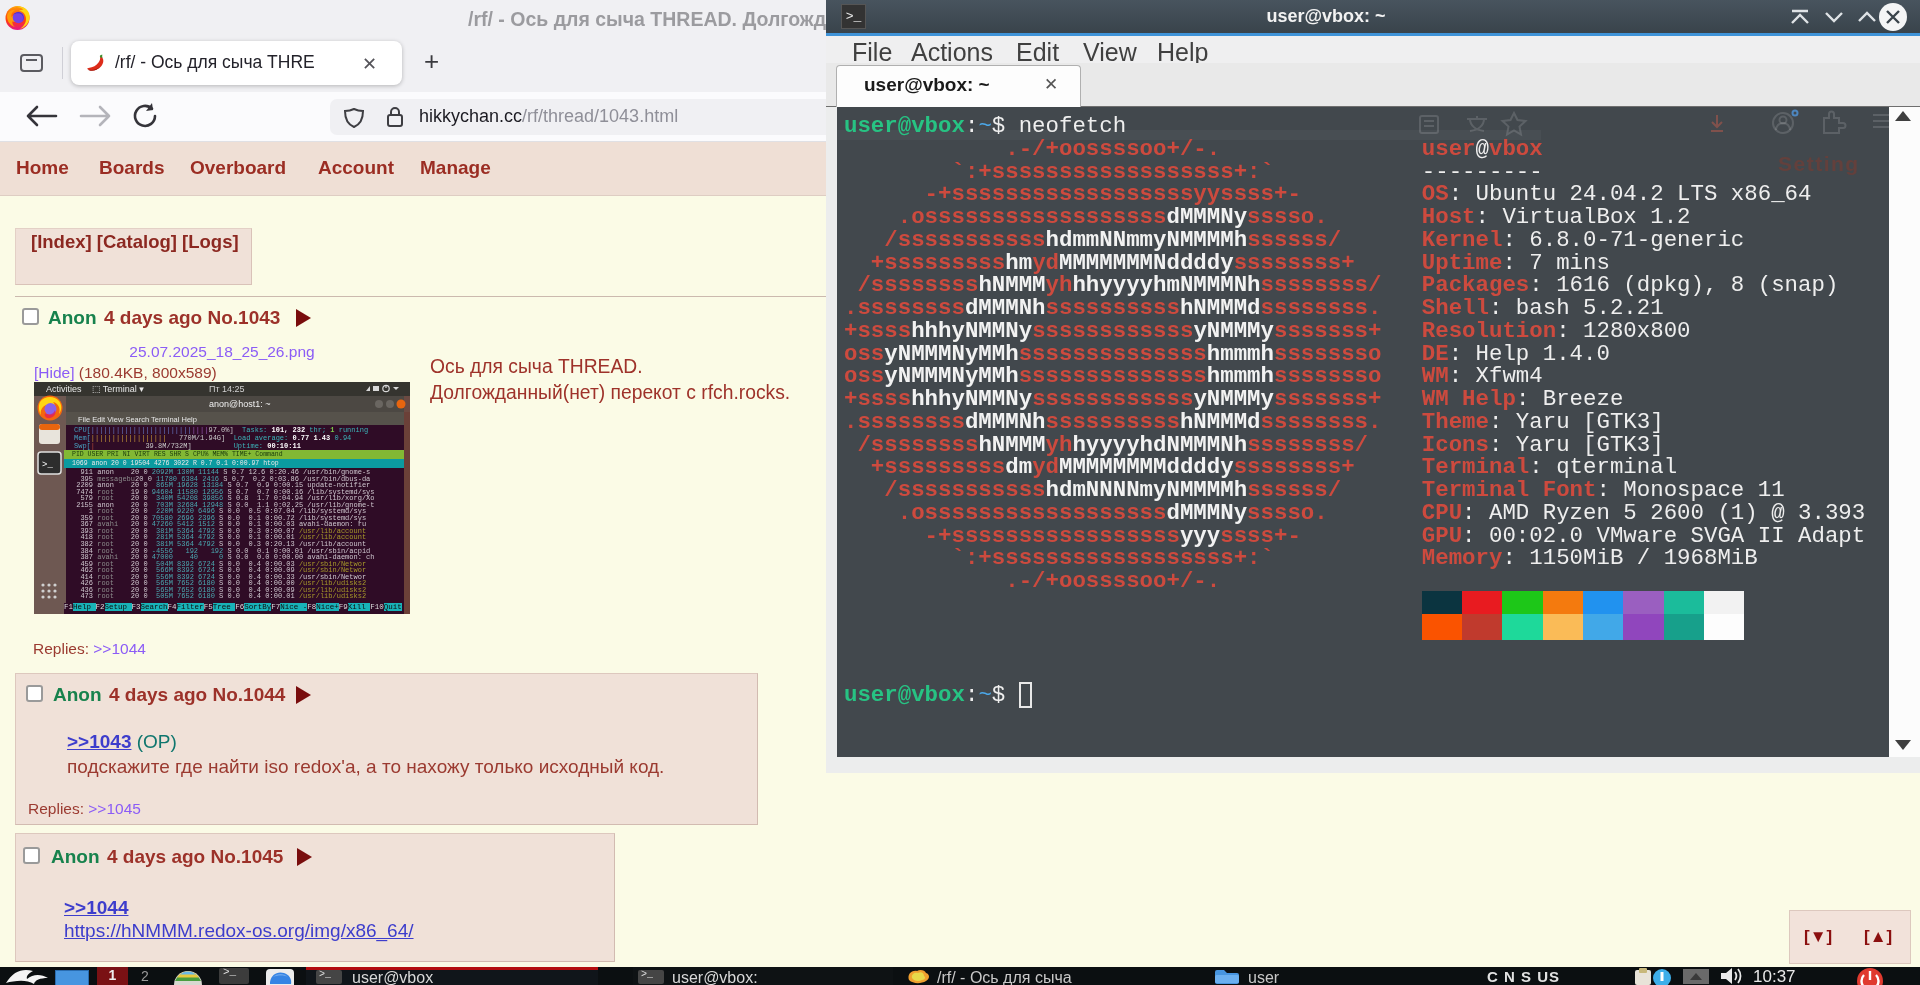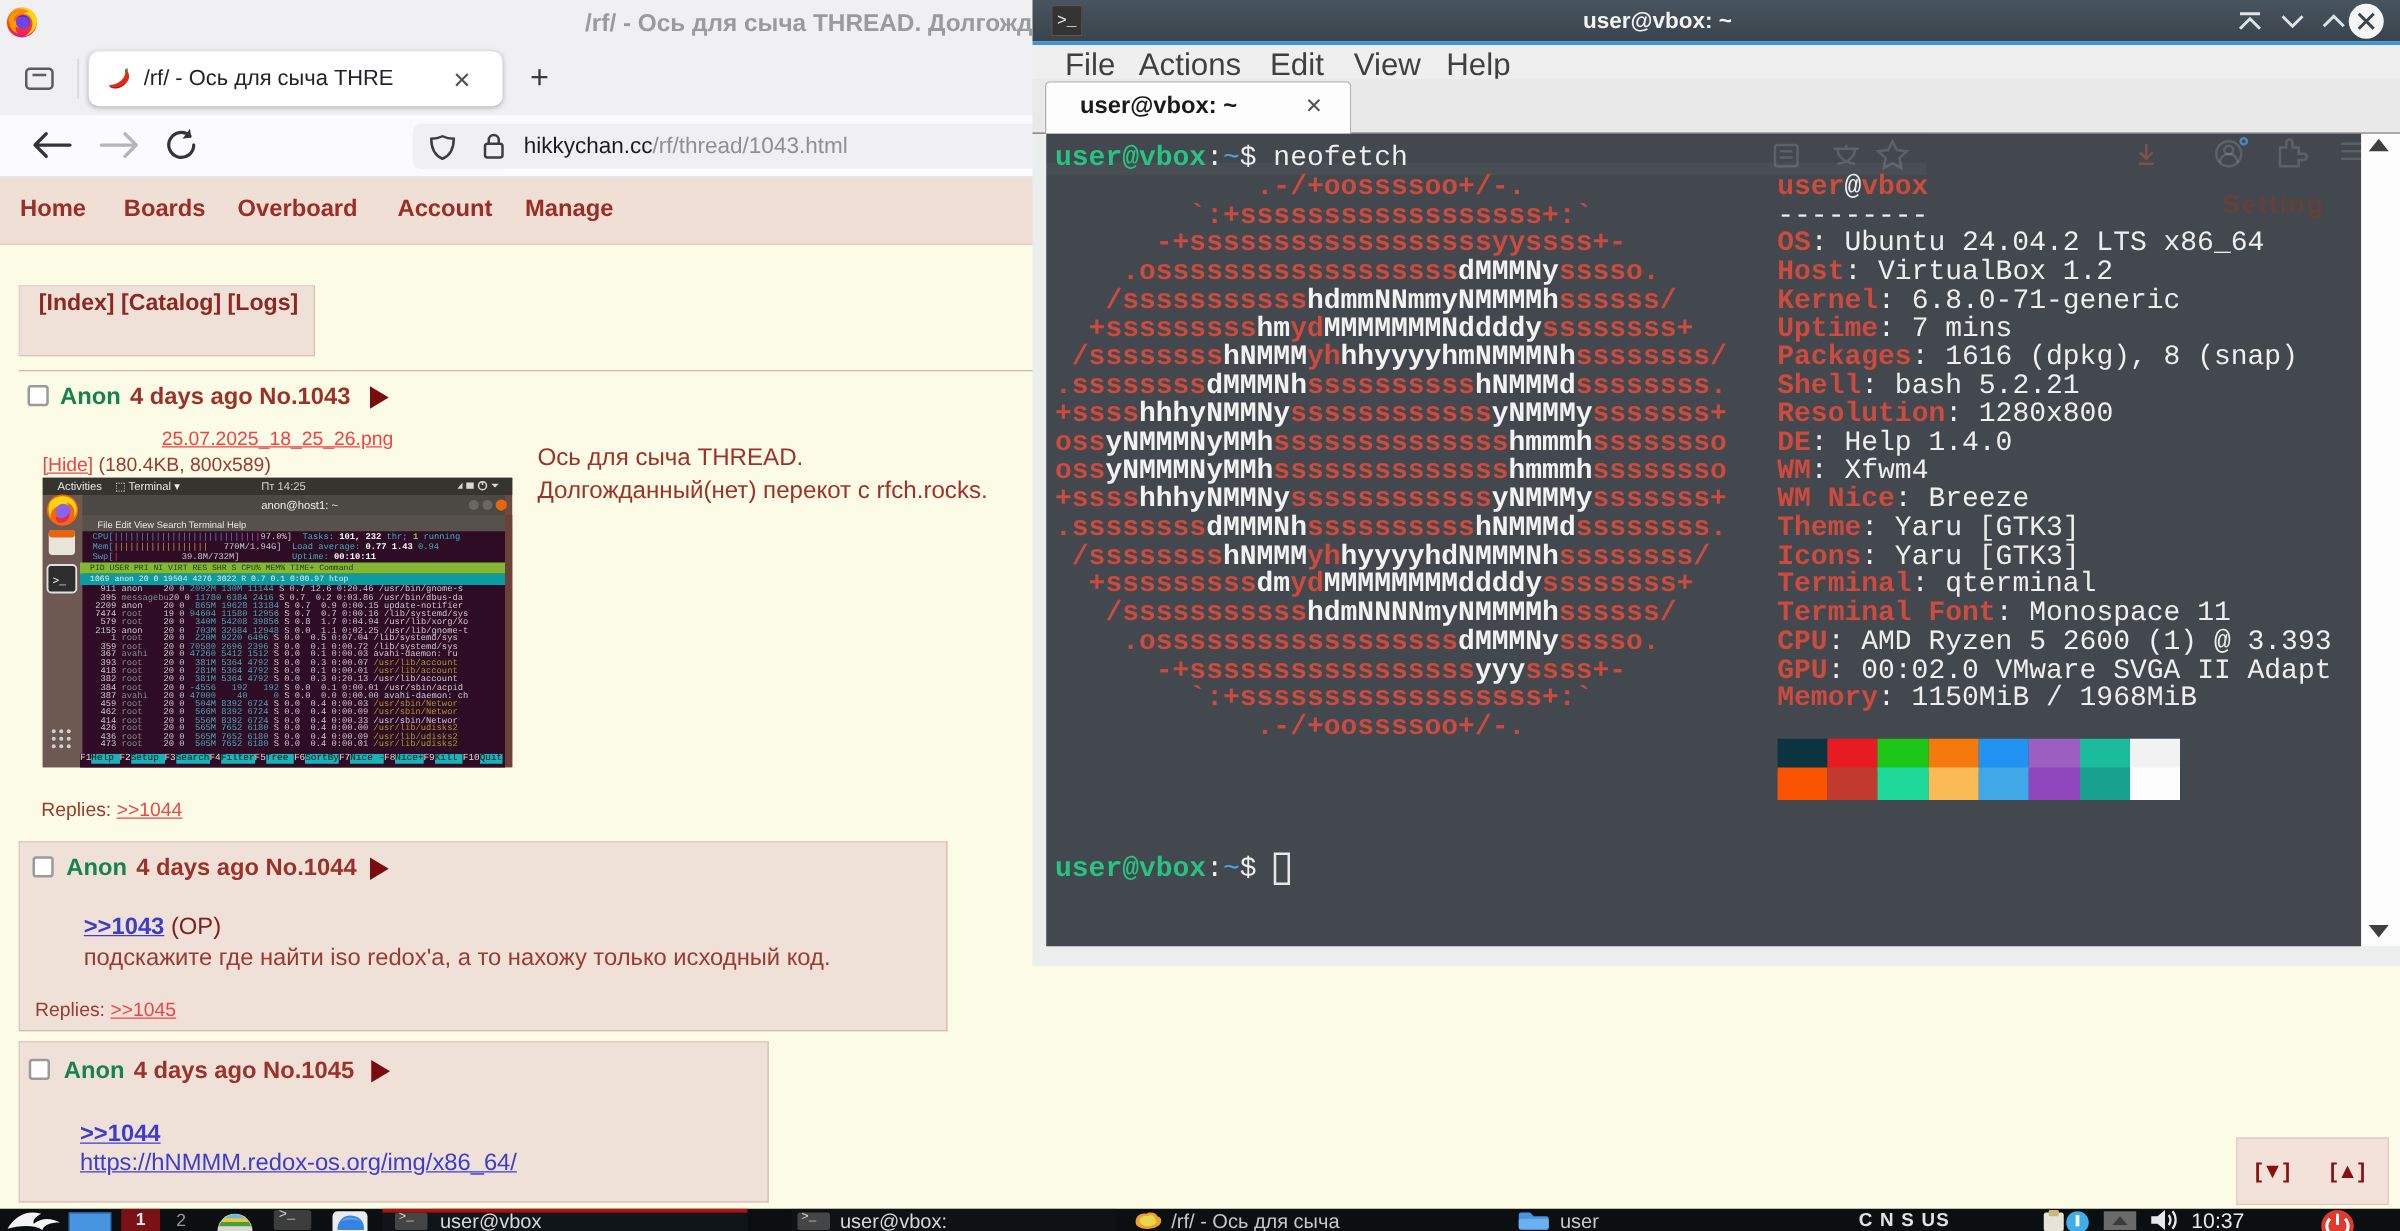--- a/index.html
+++ b/index.html
@@ -24,21 +24,21 @@
 .bl{position:absolute;top:157px;font-size:19px;font-weight:bold;color:#9b2d23}
 #ibox{left:15px;top:228px;width:237px;height:57px;background:#f0e1d8;border:1px solid #e3d0c6;border-right-color:#d9c2b8;border-bottom-color:#d9c2b8}
 #ibox b{position:absolute;left:15px;top:2px;font-size:18.5px;color:#8c2821}
 #hr1{left:15px;top:296px;width:1891px;height:1px;background:#cbb9ae}
 .cb{position:absolute;width:17px;height:17px;background:#fff;border:2px solid #9a9a9a;border-radius:3px}
 .nm{font-weight:bold;font-size:19px;color:#17824d}
 .hd{font-size:19px;color:#9c3129;margin-left:3px;font-weight:bold}
 .tri{position:absolute;width:0;height:0;border-left:15px solid #790d0d;border-top:9px solid transparent;border-bottom:9px solid transparent}
 .rl{font-size:15.5px;color:#9b3a30}
 .rl a{color:#a33a2e}
-a.red{color:#ef4444;text-decoration:underline}
+a.red{color:#8b5cf6;}
 a.blue{color:#3d3dcc;text-decoration:underline;font-weight:bold}
 a.blue.nb{font-weight:normal}
 .post{position:absolute;background:#f0e1d8;border:1px solid #ddc8be;border-right-color:#d2bbb1;border-bottom-color:#d2bbb1}
 .body{font-size:19px;color:#9b3a30}
 
 #term{left:826px;top:0;width:1094px;height:773px}
 #termtitle{left:0;top:0;width:1094px;height:33px;background:linear-gradient(#48545e,#39434b)}
 #termico{left:15px;top:4px;width:25px;height:25px;background:#333;border:1px solid #555;color:#eee;font-size:13px;font-family:"Liberation Mono",monospace;text-align:center;line-height:23px}
 #termtext{left:0;top:6px;width:1000px;text-align:center;font-size:18px;font-weight:bold;color:#f2f2f2}
 #blueline{left:0;top:33px;width:1094px;height:3px;background:#3f93d8}
@@ -223,21 +223,21 @@
 <div class="abs" style="left:30px;top:221px;width:340px;height:11px;background:#2f0c26;font-family:'Liberation Mono',monospace;font-size:7.5px;white-space:nowrap;overflow:hidden"><i class="fk">F1</i><i class="fb">Help  </i><i class="fk">F2</i><i class="fb">Setup </i><i class="fk">F3</i><i class="fb">Search</i><i class="fk">F4</i><i class="fb">Filter</i><i class="fk">F5</i><i class="fb">Tree  </i><i class="fk">F6</i><i class="fb">SortBy</i><i class="fk">F7</i><i class="fb">Nice -</i><i class="fk">F8</i><i class="fb">Nice+</i><i class="fk">F9</i><i class="fb">Kill </i><i class="fk">F10</i><i class="fb">Quit</i></div>
 </div>
 
 <div class="abs rl" style="left:33px;top:640px">Replies: <a class="red">&gt;&gt;1044</a></div>
 <div class="abs" style="left:430px;top:354px;font-size:19.3px;line-height:26.3px;color:#9e322a">Ось для сыча THREAD.<br>Долгожданный(нет) перекот с rfch.rocks.</div>
 
 <div class="abs post" style="left:15px;top:673px;width:743px;height:152px"></div>
 <div class="abs cb" style="left:26px;top:685px"></div>
 <div class="abs" style="left:53px;top:684px"><span class="nm">Anon</span> <span class="hd">4 days ago No.1044</span></div>
 <div class="abs tri" style="left:296px;top:686px"></div>
-<div class="abs" style="left:67px;top:731px;font-size:19px"><a class="blue">&gt;&gt;1043</a> <span style="color:#7f1d1d">(OP)</span></div>
+<div class="abs" style="left:67px;top:731px;font-size:19px"><a class="blue">&gt;&gt;1043</a> <span style="color:#0f766e">(OP)</span></div>
 <div class="abs body" style="left:67px;top:756px">подскажите где найти iso redox'а, а то нахожу только исходный код.</div>
 <div class="abs rl" style="left:28px;top:800px">Replies: <a class="red">&gt;&gt;1045</a></div>
 
 <div class="abs post" style="left:15px;top:833px;width:600px;height:129px"></div>
 <div class="abs cb" style="left:23px;top:847px"></div>
 <div class="abs" style="left:51px;top:846px"><span class="nm">Anon</span> <span class="hd">4 days ago No.1045</span></div>
 <div class="abs tri" style="left:297px;top:848px"></div>
 <div class="abs" style="left:64px;top:897px;font-size:19px"><a class="blue">&gt;&gt;1044</a></div>
 <div class="abs" style="left:64px;top:920px;font-size:19px"><a class="blue nb">https://hNMMM.redox-os.org/img/x86_64/</a></div>
 
@@ -309,21 +309,21 @@
 <span class="r">        `:+ssssssssssssssssss+:`</span>           <span class="v">---------</span>
 <span class="r">      -+ssssssssssssssssssyyssss+-</span>         <span class="r">OS</span><span class="v">: Ubuntu 24.04.2 LTS x86_64</span>
 <span class="r">    .ossssssssssssssssss</span><span class="w">dMMMNy</span><span class="r">sssso.</span>       <span class="r">Host</span><span class="v">: VirtualBox 1.2</span>
 <span class="r">   /sssssssssss</span><span class="w">hdmmNNmmyNMMMMh</span><span class="r">ssssss/</span>      <span class="r">Kernel</span><span class="v">: 6.8.0-71-generic</span>
 <span class="r">  +sssssssss</span><span class="w">hm</span><span class="r">yd</span><span class="w">MMMMMMMNddddy</span><span class="r">ssssssss+</span>     <span class="r">Uptime</span><span class="v">: 7 mins</span>
 <span class="r"> /ssssssss</span><span class="w">hNMMM</span><span class="r">yh</span><span class="w">hhyyyyhmNMMMNh</span><span class="r">ssssssss/</span>   <span class="r">Packages</span><span class="v">: 1616 (dpkg), 8 (snap)</span>
 <span class="r">.ssssssss</span><span class="w">dMMMNh</span><span class="r">ssssssssss</span><span class="w">hNMMMd</span><span class="r">ssssssss.</span>   <span class="r">Shell</span><span class="v">: bash 5.2.21</span>
 <span class="r">+ssss</span><span class="w">hhhyNMMNy</span><span class="r">ssssssssssss</span><span class="w">yNMMMy</span><span class="r">sssssss+</span>   <span class="r">Resolution</span><span class="v">: 1280x800</span>
 <span class="r">oss</span><span class="w">yNMMMNyMMh</span><span class="r">ssssssssssssss</span><span class="w">hmmmh</span><span class="r">ssssssso</span>   <span class="r">DE</span><span class="v">: Help 1.4.0</span>
 <span class="r">oss</span><span class="w">yNMMMNyMMh</span><span class="r">ssssssssssssss</span><span class="w">hmmmh</span><span class="r">ssssssso</span>   <span class="r">WM</span><span class="v">: Xfwm4</span>
-<span class="r">+ssss</span><span class="w">hhhyNMMNy</span><span class="r">ssssssssssss</span><span class="w">yNMMMy</span><span class="r">sssssss+</span>   <span class="r">WM Nice</span><span class="v">: Breeze</span>
+<span class="r">+ssss</span><span class="w">hhhyNMMNy</span><span class="r">ssssssssssss</span><span class="w">yNMMMy</span><span class="r">sssssss+</span>   <span class="r">WM Help</span><span class="v">: Breeze</span>
 <span class="r">.ssssssss</span><span class="w">dMMMNh</span><span class="r">ssssssssss</span><span class="w">hNMMMd</span><span class="r">ssssssss.</span>   <span class="r">Theme</span><span class="v">: Yaru [GTK3]</span>
 <span class="r"> /ssssssss</span><span class="w">hNMMM</span><span class="r">yh</span><span class="w">hyyyyhdNMMMNh</span><span class="r">ssssssss/</span>    <span class="r">Icons</span><span class="v">: Yaru [GTK3]</span>
 <span class="r">  +sssssssss</span><span class="w">dm</span><span class="r">yd</span><span class="w">MMMMMMMMddddy</span><span class="r">ssssssss+</span>     <span class="r">Terminal</span><span class="v">: qterminal</span>
 <span class="r">   /sssssssssss</span><span class="w">hdmNNNNmyNMMMMh</span><span class="r">ssssss/</span>      <span class="r">Terminal Font</span><span class="v">: Monospace 11</span>
 <span class="r">    .ossssssssssssssssss</span><span class="w">dMMMNy</span><span class="r">sssso.</span>       <span class="r">CPU</span><span class="v">: AMD Ryzen 5 2600 (1) @ 3.393</span>
 <span class="r">      -+sssssssssssssssss</span><span class="w">yyy</span><span class="r">ssss+-</span>         <span class="r">GPU</span><span class="v">: 00:02.0 VMware SVGA II Adapt</span>
 <span class="r">        `:+ssssssssssssssssss+:`</span>           <span class="r">Memory</span><span class="v">: 1150MiB / 1968MiB</span>
 <span class="r">            .-/+oossssoo+/-.</span>               
                                            <b style="background:#0b3440">   </b><b style="background:#e81b20">   </b><b style="background:#1dc718">   </b><b style="background:#f47a0e">   </b><b style="background:#2192ef">   </b><b style="background:#9a5fc0">   </b><b style="background:#1bbc9b">   </b><b style="background:#f2f2f2">   </b>
                                            <b style="background:#fa5300">   </b><b style="background:#c03a2d">   </b><b style="background:#1ed99a">   </b><b style="background:#fabb57">   </b><b style="background:#41a8e8">   </b><b style="background:#9046bd">   </b><b style="background:#17a08b">   </b><b style="background:#fdfdfd">   </b>

